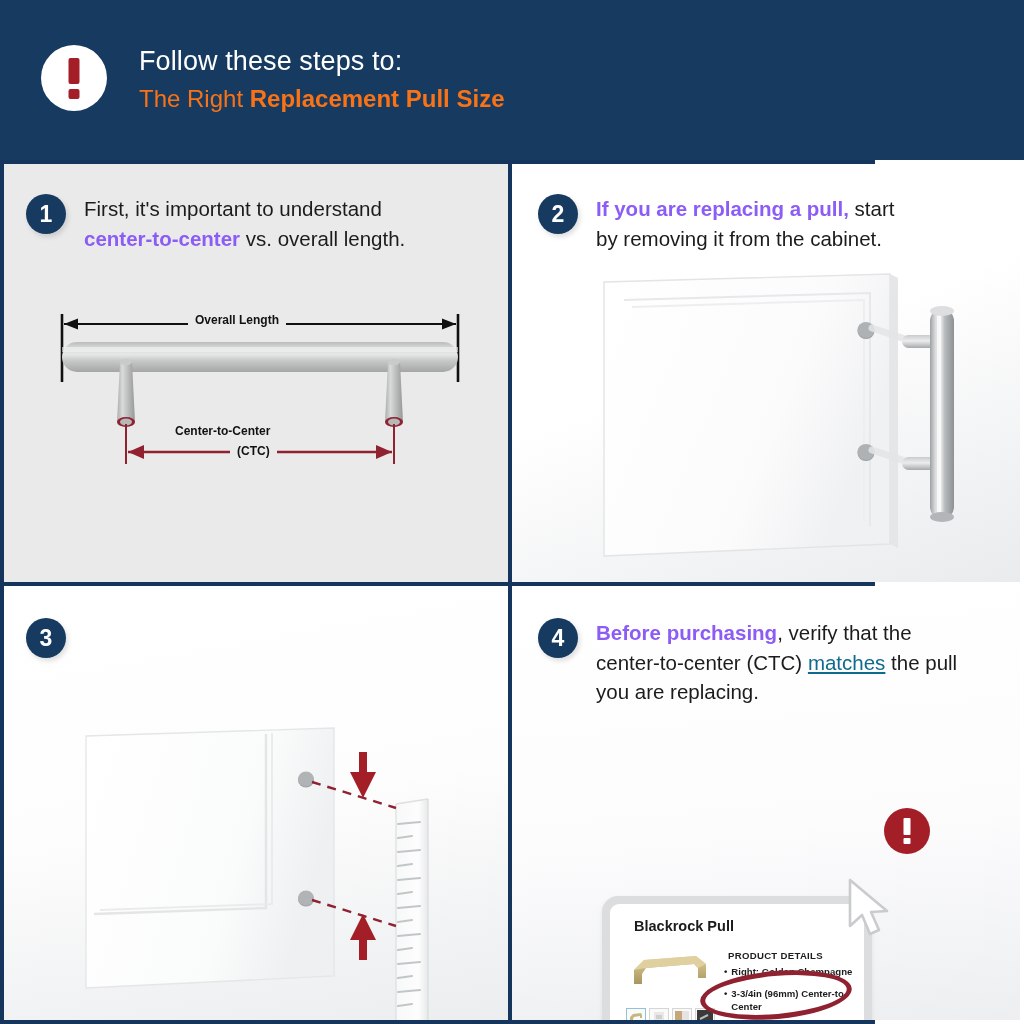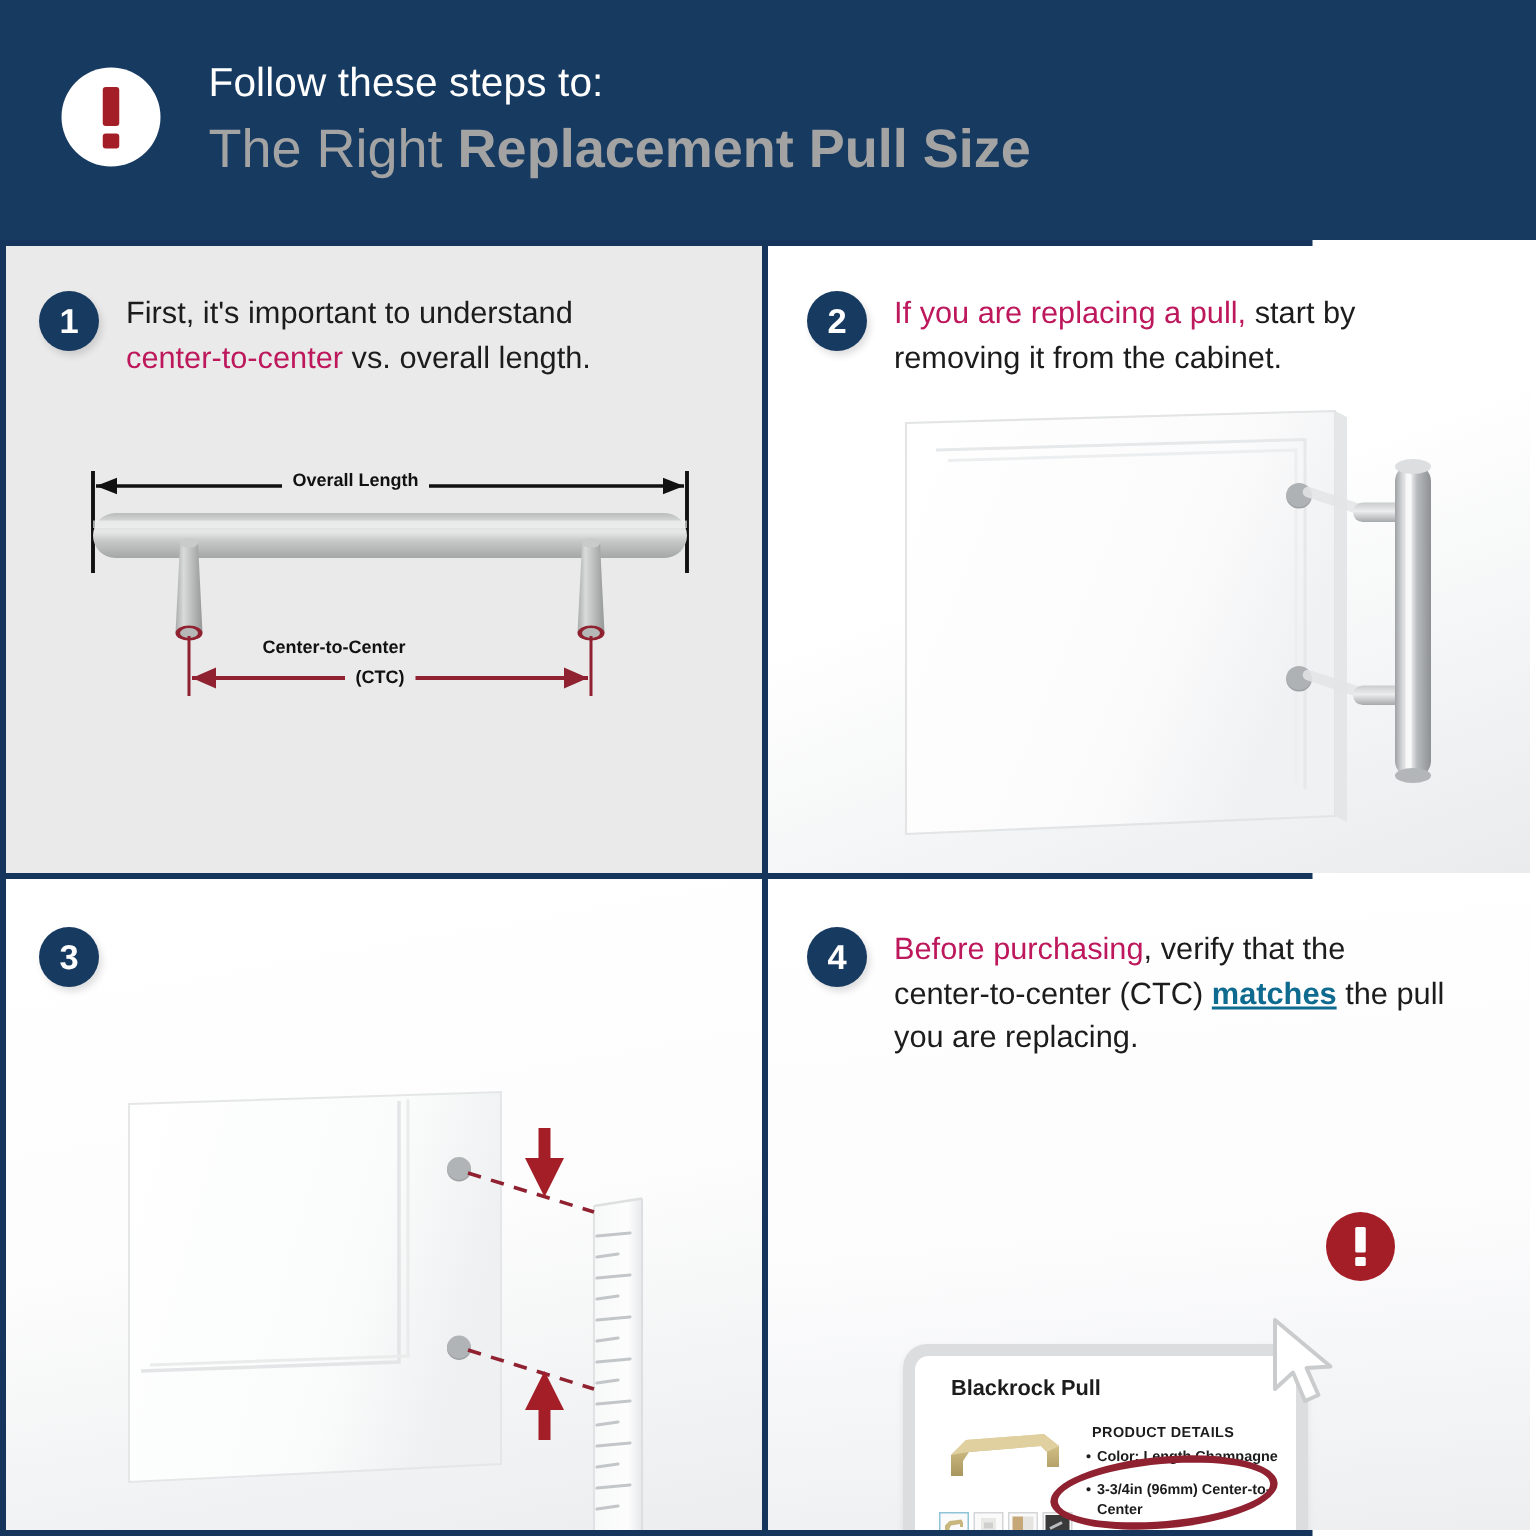--- a/index.html
+++ b/index.html
@@ -27,21 +27,21 @@
   }
   .hdr-badge .bang-dot {
     position:absolute; left:50%; top:44px; transform:translateX(-50%);
     width:11px; height:10px; background:#a41e28; border-radius:2px;
   }
   .hdr-text { margin-left:32px; }
   .hdr-line1 {
     color:#ffffff; font-size:27px; font-weight:400; letter-spacing:.1px;
     line-height:1.1; margin-bottom:9px;
   }
-  .hdr-line2 { color:#a3a3a3; font-size:36px; line-height:1.12; white-space:nowrap; }
+  .hdr-line2 { color:#f97316; font-size:24px; line-height:1.12; white-space:nowrap; }
   .hdr-line2 .light { font-weight:400; }
   .hdr-line2 .heavy { font-weight:700; }
 
   
   .grid { position:absolute; left:0; top:160px; width:1024px; height:864px; }
   .panel { position:absolute; overflow:hidden; }
   .p1 { left:4px;   top:4px;   width:504px; height:418px; background:#eaeaea; }
   .p2 { left:512px; top:4px;   width:508px; height:418px; background:#ffffff; }
   .p3 { left:4px;   top:426px; width:504px; height:434px; background:#ffffff; }
   .p4 { left:512px; top:426px; width:508px; height:434px; background:#ffffff; }
@@ -54,22 +54,22 @@
 
   
   .step-head { position:absolute; display:flex; align-items:flex-start; z-index:6; }
   .num {
     width:40px; height:40px; border-radius:50%; background:#173a61;
     color:#ffffff; font-size:23px; font-weight:700;
     display:flex; align-items:center; justify-content:center;
     flex:0 0 auto; box-shadow:2px 3px 5px rgba(0,0,0,.13);
   }
   .step-text { margin-left:18px; font-size:20.5px; line-height:1.44; color:#1c1c1c; }
-  .b-teal { color:#be185d; font-weight:400; }
-  .b-link { color:#0f6a8f; font-weight:700; text-decoration:underline; text-underline-offset:2px;text-align:right; }
+  .b-teal { color:#8b5cf6; font-weight:700; }
+  .b-link { color:#0f6a8f; font-weight:400; text-decoration:underline; text-underline-offset:2px;text-align:right; }
   .ital { font-style:italic; }
 
   
   .d1 { position:absolute; left:46px; top:140px; width:420px; height:165px; }
   .dimlabel {
     position:absolute; font-size:12px; font-weight:700; color:#111111;
     background:#eaeaea; padding:0 7px; white-space:nowrap;
   }
 
   
@@ -326,21 +326,21 @@
               </defs>
               <path d="M10,40 L10,26 L20,16 L72,12 L82,20 L82,34 L74,34 L74,24 L70,20 L22,24 L18,30 L18,40 Z" fill="url(#goldg)"></path>
               <path d="M10,26 L20,16 L72,12 L82,20 L74,24 L70,20 L22,24 Z" fill="#e0d0a0"></path>
             </svg>
 
             <div class="prod-details-h">PRODUCT DETAILS</div>
 
             <div class="bullets">
               <div class="bullet">
                 <span class="dot">•</span>
-                <span>Color: Length Champagne</span>
+                <span>Right: Golden Champagne</span>
               </div>
               <div class="bullet">
                 <span class="dot">•</span>
                 <span>3-3/4in (96mm) Center-to-Center</span>
               </div>
 
             </div>
 
             <div class="thumbs">
               <div class="thumb sel">

